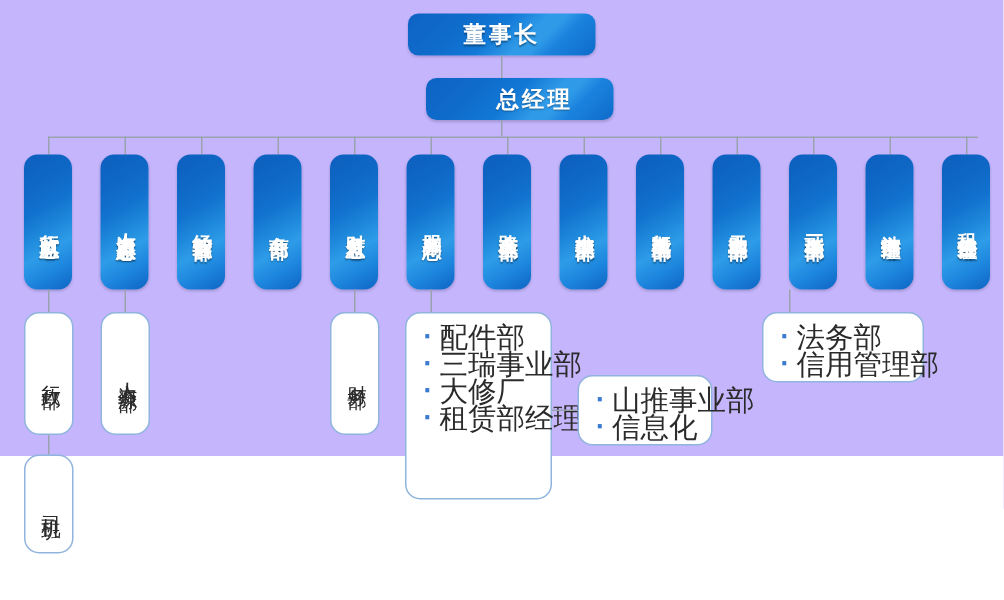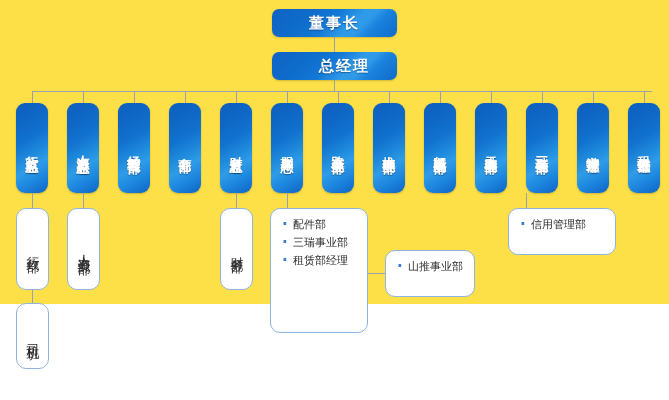--- a/index.html
+++ b/index.html
@@ -5,21 +5,21 @@
   * { box-sizing: border-box; margin: 0; padding: 0; }
   html, body {
     width: 669px; height: 400px;
     background: #ffffff;
     font-family: "DejaVu Sans", "Liberation Sans", sans-serif;
     overflow: hidden;
   }
   #chart {
     position: relative;
     width: 669px; height: 304px;
-    background: #fde047;
+    background: #c4b5fd;
   }
 
   
   .line-v, .line-h {
     position: absolute;
     background: #9aa3ad;
   }
   .line-v { width: 1px; }
   .line-h { height: 1px; }
 
@@ -102,21 +102,21 @@
   }
 
   
   .listbox {
     position: absolute;
     background: #ffffff;
     border: 1px solid #8fb4dd;
     border-radius: 10px;
     padding: 7px 10px 7px 9px;
     color: #2b2b2b;
-    font-size: 11px;
+    font-size: 19px;
   }
   .listbox ul { list-style: none; }
   .listbox li {
     position: relative;
     padding-left: 13px;
     line-height: 18px;
     white-space: nowrap;
   }
   .listbox li::before {
     content: "·";
@@ -132,21 +132,21 @@
 <body>
 
 <div id="chart">
 
   <div class="top-box" style="left:272px; top:9px; width:125px; height:28px;">
     <span>董事长</span>
   </div>
 
   <div class="line-v" style="left:334px; top:37px; height:15px;"></div>
 
-  <div class="top-box" style="left:272px; top:52px; width:125px; height:28px;padding-left:20px;">
+  <div class="top-box" style="left:284px; top:52px; width:125px; height:28px;padding-left:20px;">
     <span>总经理</span>
   </div>
 
   <div class="line-v" style="left:334px; top:80px; height:11px;"></div>
 
   <div class="line-h" style="left:32px; top:91px; width:620px;"></div>
 
   <div class="line-v" style="left:32px;  top:91px; height:12px;"></div>
   <div class="line-v" style="left:83px;  top:91px; height:12px;"></div>
   <div class="line-v" style="left:134px; top:91px; height:12px;"></div>
@@ -222,31 +222,34 @@
   </div>
 
   <div class="subbox" style="left:220px; top:208px; width:33px; height:82px;">
     <span class="vtext">财务部</span>
   </div>
 
   <div class="listbox" style="left:270px; top:208px; width:98px; height:125px;">
     <ul>
       <li>配件部</li>
       <li>三瑞事业部</li>
+      <li>大修厂</li>
       <li>租赁部经理</li>
     </ul>
   </div>
 
   <div class="line-h" style="left:368px; top:273px; width:17px;"></div>
 
   <div class="listbox" style="left:385px; top:250px; width:90px; height:47px;">
     <ul>
       <li>山推事业部</li>
+      <li>信息化</li>
     </ul>
   </div>
 
   <div class="listbox" style="left:508px; top:208px; width:108px; height:47px;">
     <ul>
+      <li>法务部</li>
       <li>信用管理部</li>
     </ul>
   </div>
 
 </div>
 
 </body></html>

